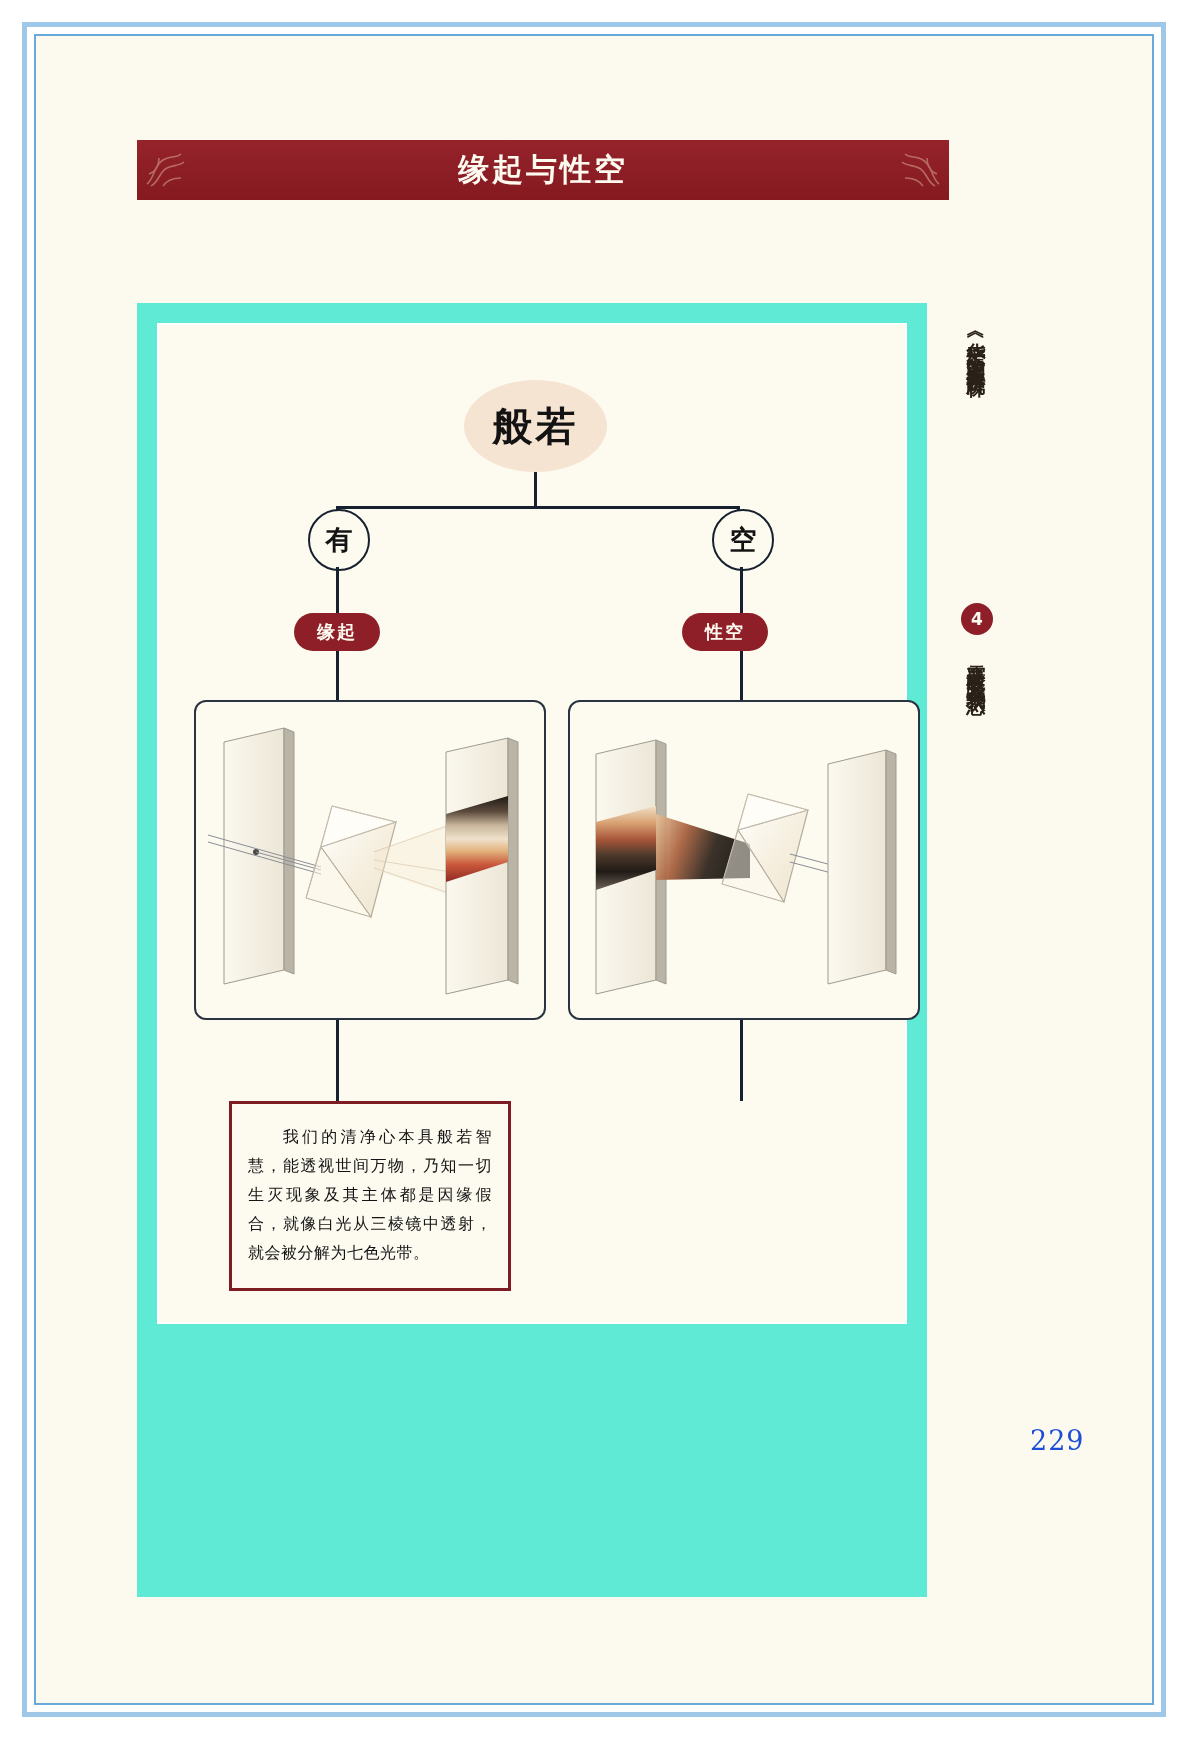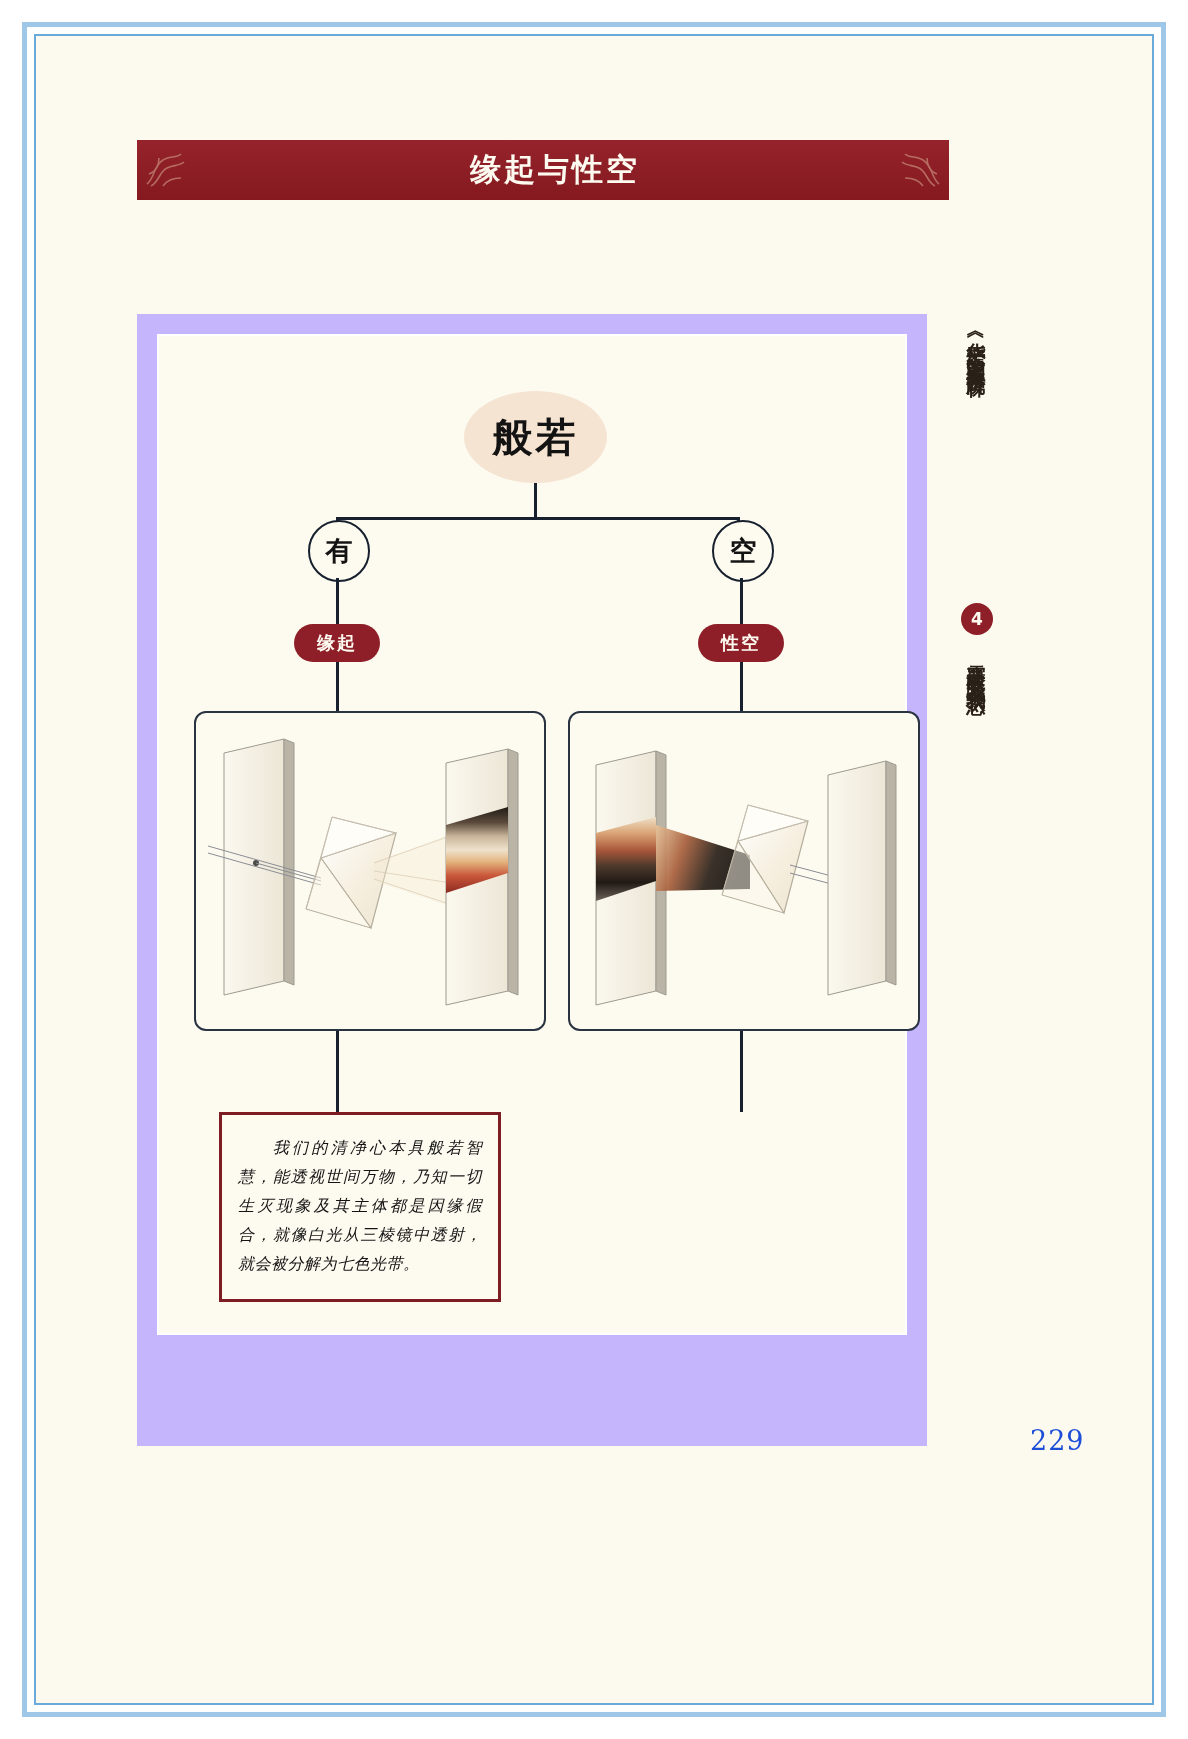--- a/index.html
+++ b/index.html
@@ -43,21 +43,21 @@
   .banner {
     position: absolute;
     left: 137px; top: 140px;
     width: 812px; height: 60px;
     background: #8e1f28;
     background-image: linear-gradient(180deg, #95232c 0%, #85191f 100%);
     box-sizing: border-box;
   }
   .banner-title {
     position: absolute;
-    left: 12px; top: 0;
+    left: 0; top: 0;
     width: 100%; height: 100%;
     display: flex;
     align-items: center;
     justify-content: center;
     color: #fdfaf0;
     font-size: 31px;
     font-weight: bold;
     letter-spacing: 3px;
     font-family: "DejaVu Sans", sans-serif;
   }
@@ -81,23 +81,22 @@
     font-family: "DejaVu Sans", sans-serif;
     text-align: justify;
     letter-spacing: 0.5px;
   }
   .intro .indent { display: inline-block; width: 38px; }
 
   
   .diagram-panel {
     position: absolute;
     left: 137px; top: 303px;
-    width: 790px; height: 1132px;
-    background: #c4b5fd;
-    margin-top: 11px;
+    width: 790px; height: 1294px;
+    background: #5eead4;
   }
   .diagram-inner {
     position: absolute;
     left: 20px; top: 20px;
     width: 750px; height: 1001px;
     background: #fdfbf0;
     border: 2px solid #ffffff;
     box-sizing: border-box;
   }
 
@@ -142,21 +141,21 @@
     display: flex;
     align-items: center;
     justify-content: center;
     font-size: 18px;
     font-weight: bold;
     letter-spacing: 2px;
     font-family: "DejaVu Sans", sans-serif;
     border-radius: 19px;
   }
   .red-label.left { left: 135px; top: 288px; }
-  .red-label.right { left: 539px; top: 288px; }
+  .red-label.right { left: 523px; top: 288px; }
 
   
   .ln { position: absolute; background: #17202e; }
   .ln.v { width: 3px; }
   .ln.h { height: 3px; }
 
   
   .img-card {
     position: absolute;
     top: 375px;
@@ -179,21 +178,21 @@
     background: #fdfbf0;
     box-sizing: border-box;
     padding: 18px 16px 10px 16px;
     font-family: "DejaVu Serif", serif;
     font-size: 16px;
     line-height: 29px;
     color: #141414;
     text-align: justify;
     letter-spacing: 0.5px;
   }
-  .text-box.left { left: 60px; font-style: italic; }
+  .text-box.left { left: 70px; }
   .text-box.right { left: 444px; }
   .text-box .indent { display: inline-block; width: 32px; }
 
   
   .side-tab {
     position: absolute;
     left: 940px; top: 325px;
     width: 60px; height: 600px;
     color: #3a2a1c;
     font-family: "DejaVu Serif", serif;

